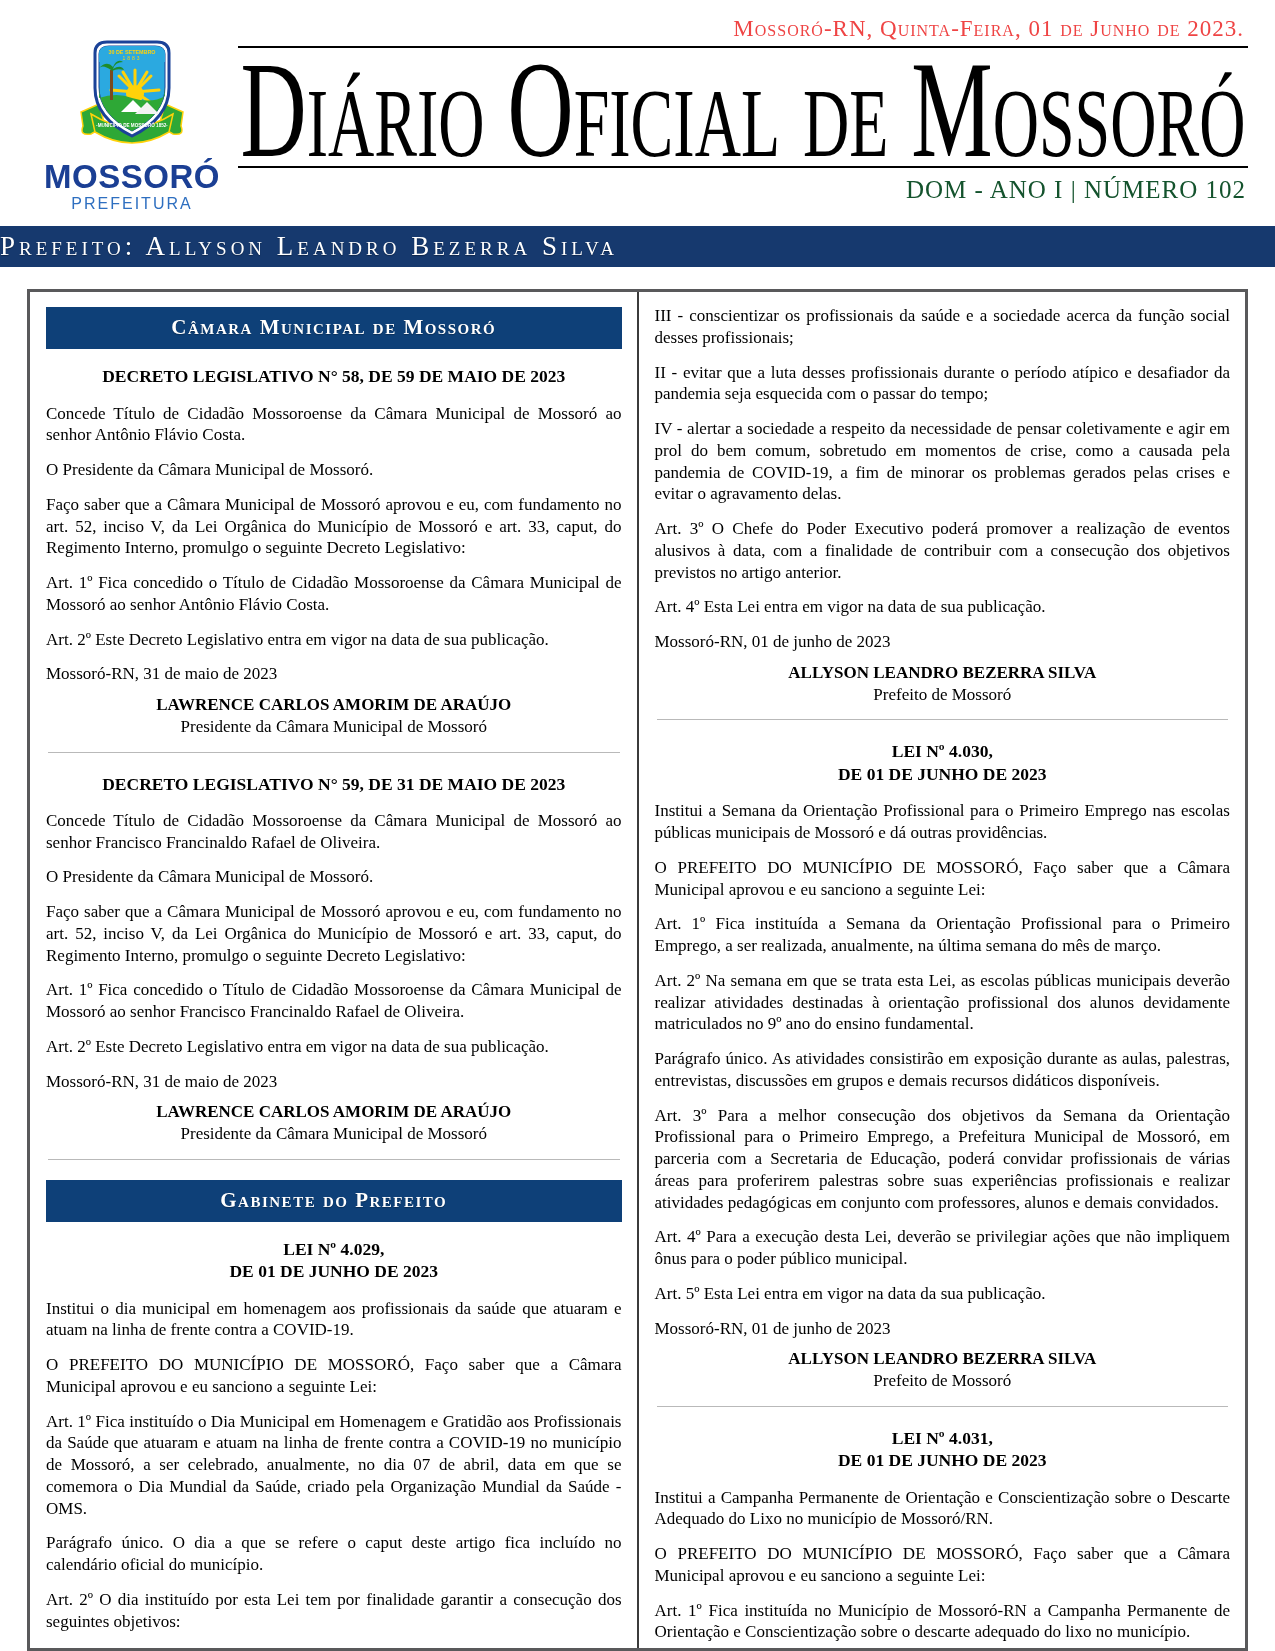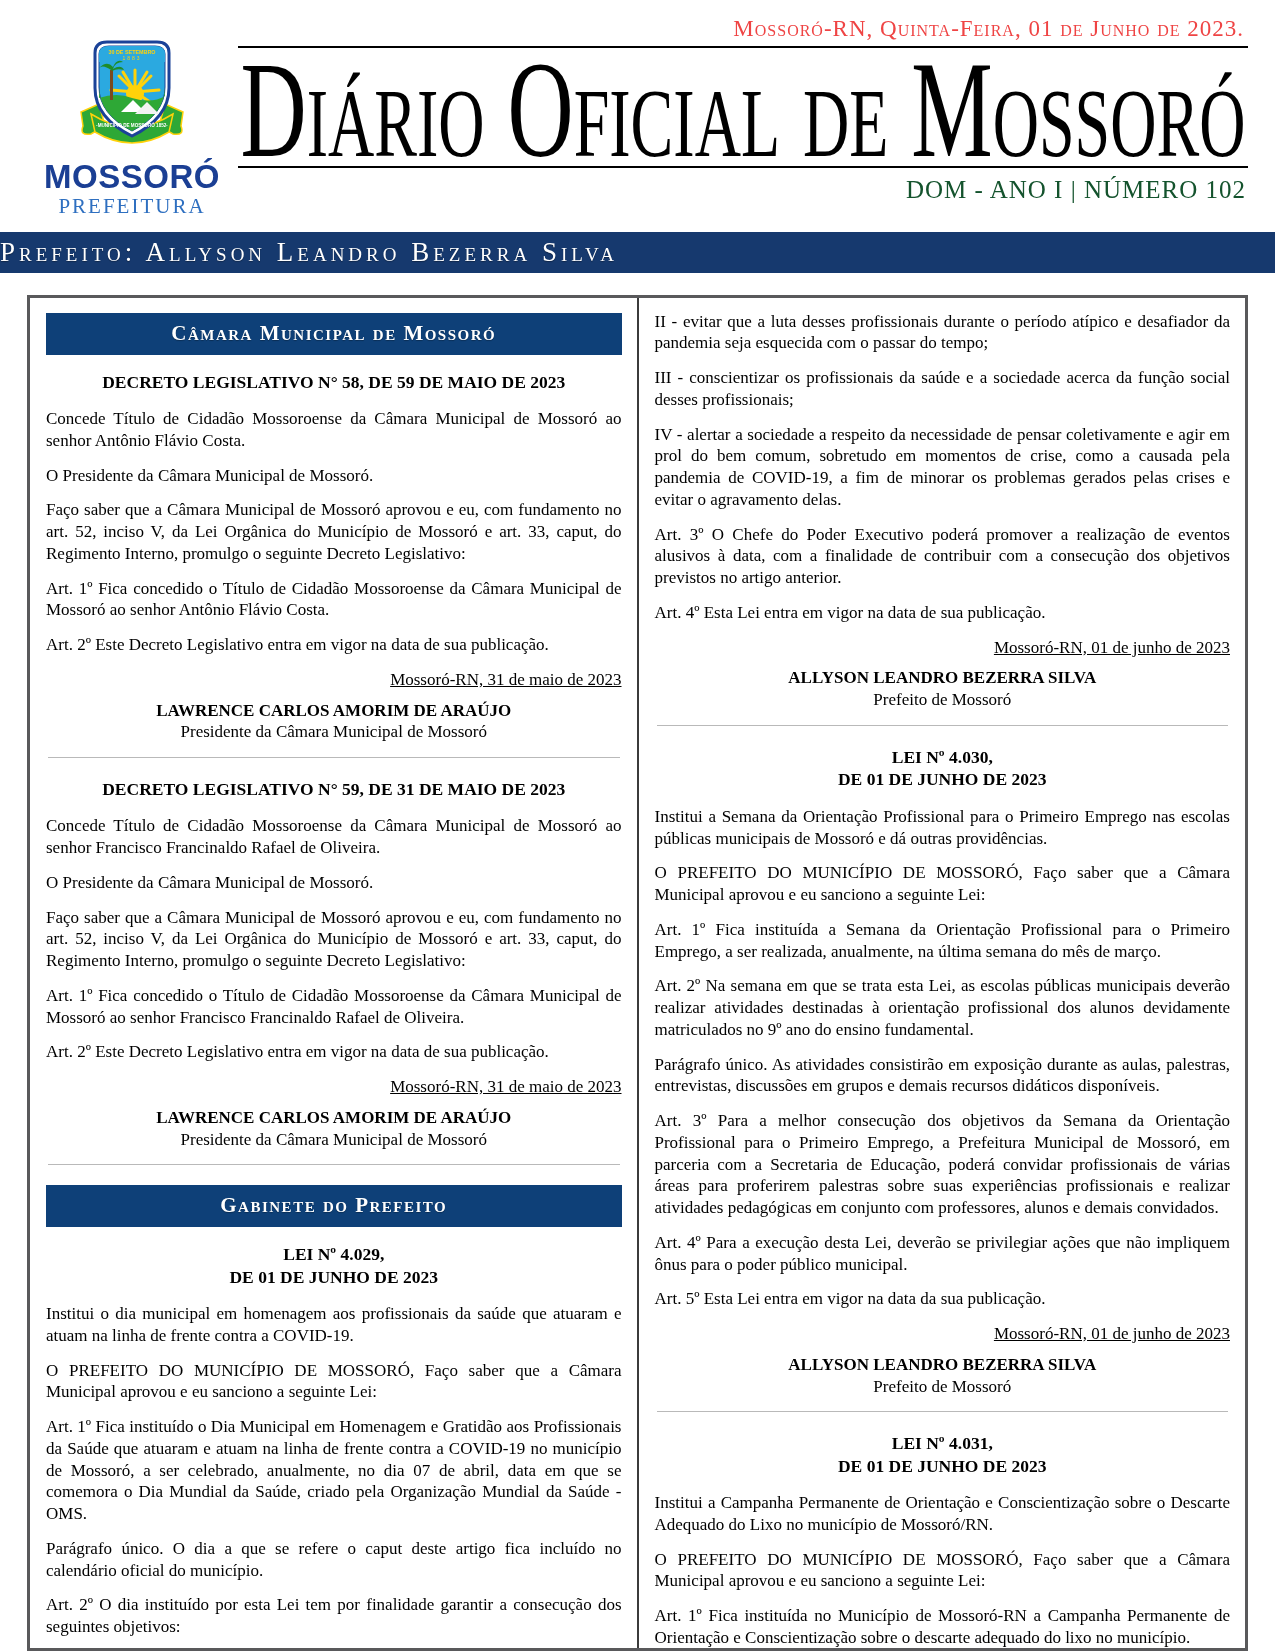--- a/index.html
+++ b/index.html
@@ -11,21 +11,21 @@
     font-family:"Liberation Serif", serif;
     color:#000;
     display:flex;flex-direction:column;
   }
   
   .mast{display:flex;padding:14px 27px 0 32px;}
   .logo{width:200px;flex:0 0 200px;text-align:center;margin-top:26px;}
   .logo svg{display:block;margin:0 auto;}
   .logo-city{font-family:"Liberation Sans",sans-serif;font-weight:bold;
     font-size:33px;letter-spacing:.5px;color:var(--logo-dark-blue);line-height:1.05;margin-top:2px;}
-  .logo-sub{font-family:Liberation Serif, serif;font-size:21px;letter-spacing:2px;
+  .logo-sub{font-family:Liberation Sans, sans-serif;font-size:16px;letter-spacing:2px;
     color:var(--logo-light-blue);line-height:1.1;}
   .mast-right{flex:1;min-width:0;padding-left:6px;}
   .date-line{text-align:right;font-variant:small-caps;font-size:23px;
     letter-spacing:1px;color:#ef4444;padding:2px 4px 4px 0;}
   .nameplate{border-top:2px solid #000;border-bottom:2px solid #000;height:118px;position:relative;}
   .nameplate svg{overflow:visible;display:block;}
   .edition-line{text-align:right;font-variant:small-caps;font-size:25px;
     letter-spacing:1px;color:#14532d;padding:8px 2px 0 0;}
   
   .banner{margin-top:14px;height:41px;background:var(--banner-blue);
@@ -45,21 +45,21 @@
   
   .blk{font-size:17px;line-height:1.28;}
   .blk-section-hd{
     background:var(--header-blue);color:#fff;text-align:center;
     font-variant:small-caps;font-size:21px;letter-spacing:1.5px;
     padding:7px 0 8px;margin:2px 0 16px;font-weight:600;
     text-shadow:0 1px 1px rgba(0,0,0,.3);
   }
   .blk-title{font-weight:bold;text-align:center;font-size:17.5px;margin:6px 0 15px;}
   .blk-p{text-align:justify;margin:0 0 13px;}
-  .blk-center{text-align:right;margin:2px 0 9px;text-decoration:underline;}
+  .blk-center{text-align:left;margin:2px 0 9px;}
   .blk-name{text-align:center;font-weight:bold;margin:0;}
   .blk-role{text-align:center;margin:0 0 10px;}
   .blk-divider{border:none;border-top:1px solid #b9b9b9;margin:14px 2px 20px;height:0;}
 </style>
 </head>
 <body>
 
 <div class="page">
 
   <header class="mast">
@@ -152,22 +152,22 @@
         </div>
         <div class="blk blk-p">Institui o dia municipal em homenagem aos profissionais da saúde que atuaram e atuam na linha de frente contra a COVID-19.</div>
         <div class="blk blk-p">O PREFEITO DO MUNICÍPIO DE MOSSORÓ, Faço saber que a Câmara Municipal aprovou e eu sanciono a seguinte Lei:</div>
         <div class="blk blk-p">Art. 1º Fica instituído o Dia Municipal em Homenagem e Gratidão aos Profissionais da Saúde que atuaram e atuam na linha de frente contra a COVID-19 no município de Mossoró, a ser celebrado, anualmente, no dia 07 de abril, data em que se comemora o Dia Mundial da Saúde, criado pela Organização Mundial da Saúde - OMS.</div>
         <div class="blk blk-p">Parágrafo único. O dia a que se refere o caput deste artigo fica incluído no calendário oficial do município.</div>
         <div class="blk blk-p">Art. 2º O dia instituído por esta Lei tem por finalidade garantir a consecução dos seguintes objetivos:</div>
         <div class="blk blk-p">I - demonstrar o reconhecimento da população mossoroense ao trabalho desempenhado por todos os profissionais da área da saúde que atuaram e atuam na linha de frente contra a COVID-19, os quais, agindo com destreza e bravura, arriscaram e arriscam a própria saúde para cuidar das pessoas acometidas pela referida doença infectocontagiosa durante a pandemia;</div>
       </section>
     <div class="col-divider"></div>
     <section class="col">
+        <div class="blk blk-p">III - conscientizar os profissionais da saúde e a sociedade acerca da função social desses profissionais;</div>
         <div class="blk blk-p">II - evitar que a luta desses profissionais durante o período atípico e desafiador da pandemia seja esquecida com o passar do tempo;</div>
-        <div class="blk blk-p">III - conscientizar os profissionais da saúde e a sociedade acerca da função social desses profissionais;</div>
         <div class="blk blk-p">IV - alertar a sociedade a respeito da necessidade de pensar coletivamente e agir em prol do bem comum, sobretudo em momentos de crise, como a causada pela pandemia de COVID-19, a fim de minorar os problemas gerados pelas crises e evitar o agravamento delas.</div>
         <div class="blk blk-p">Art. 3º O Chefe do Poder Executivo poderá promover a realização de eventos alusivos à data, com a finalidade de contribuir com a consecução dos objetivos previstos no artigo anterior.</div>
         <div class="blk blk-p">Art. 4º Esta Lei entra em vigor na data de sua publicação.</div>
         <div class="blk blk-center">Mossoró-RN, 01 de junho de 2023</div>
         <div class="blk blk-name">ALLYSON LEANDRO BEZERRA SILVA</div>
         <div class="blk blk-role">Prefeito de Mossoró</div>
         <div class="blk blk-divider"></div>
         <div class="blk blk-title">
           <div>LEI Nº 4.030,</div>
           <div>DE 01 DE JUNHO DE 2023</div>

